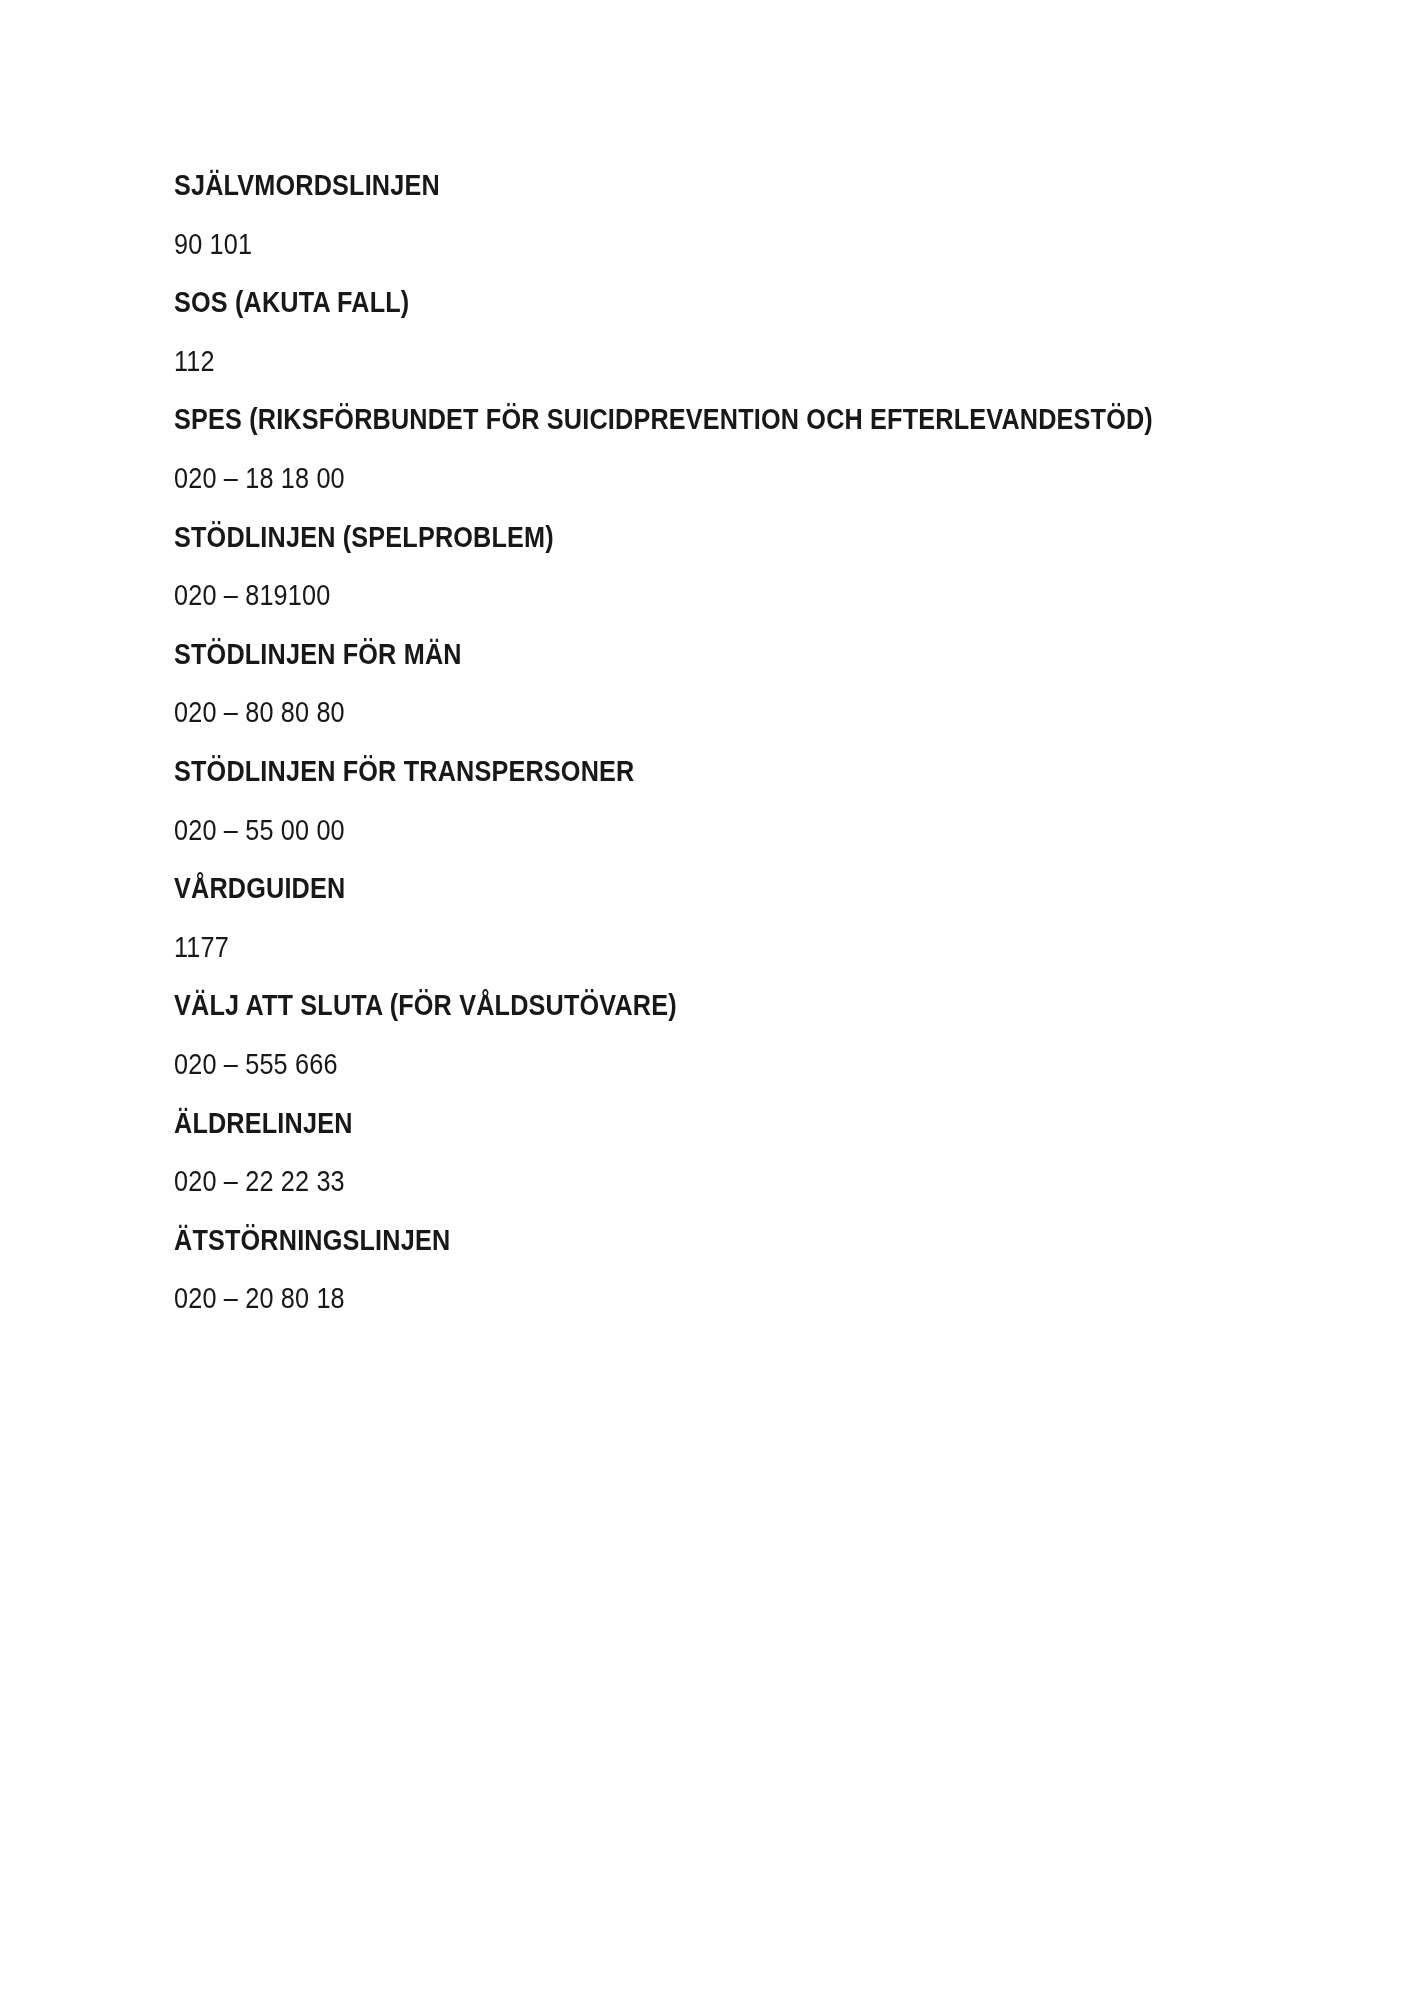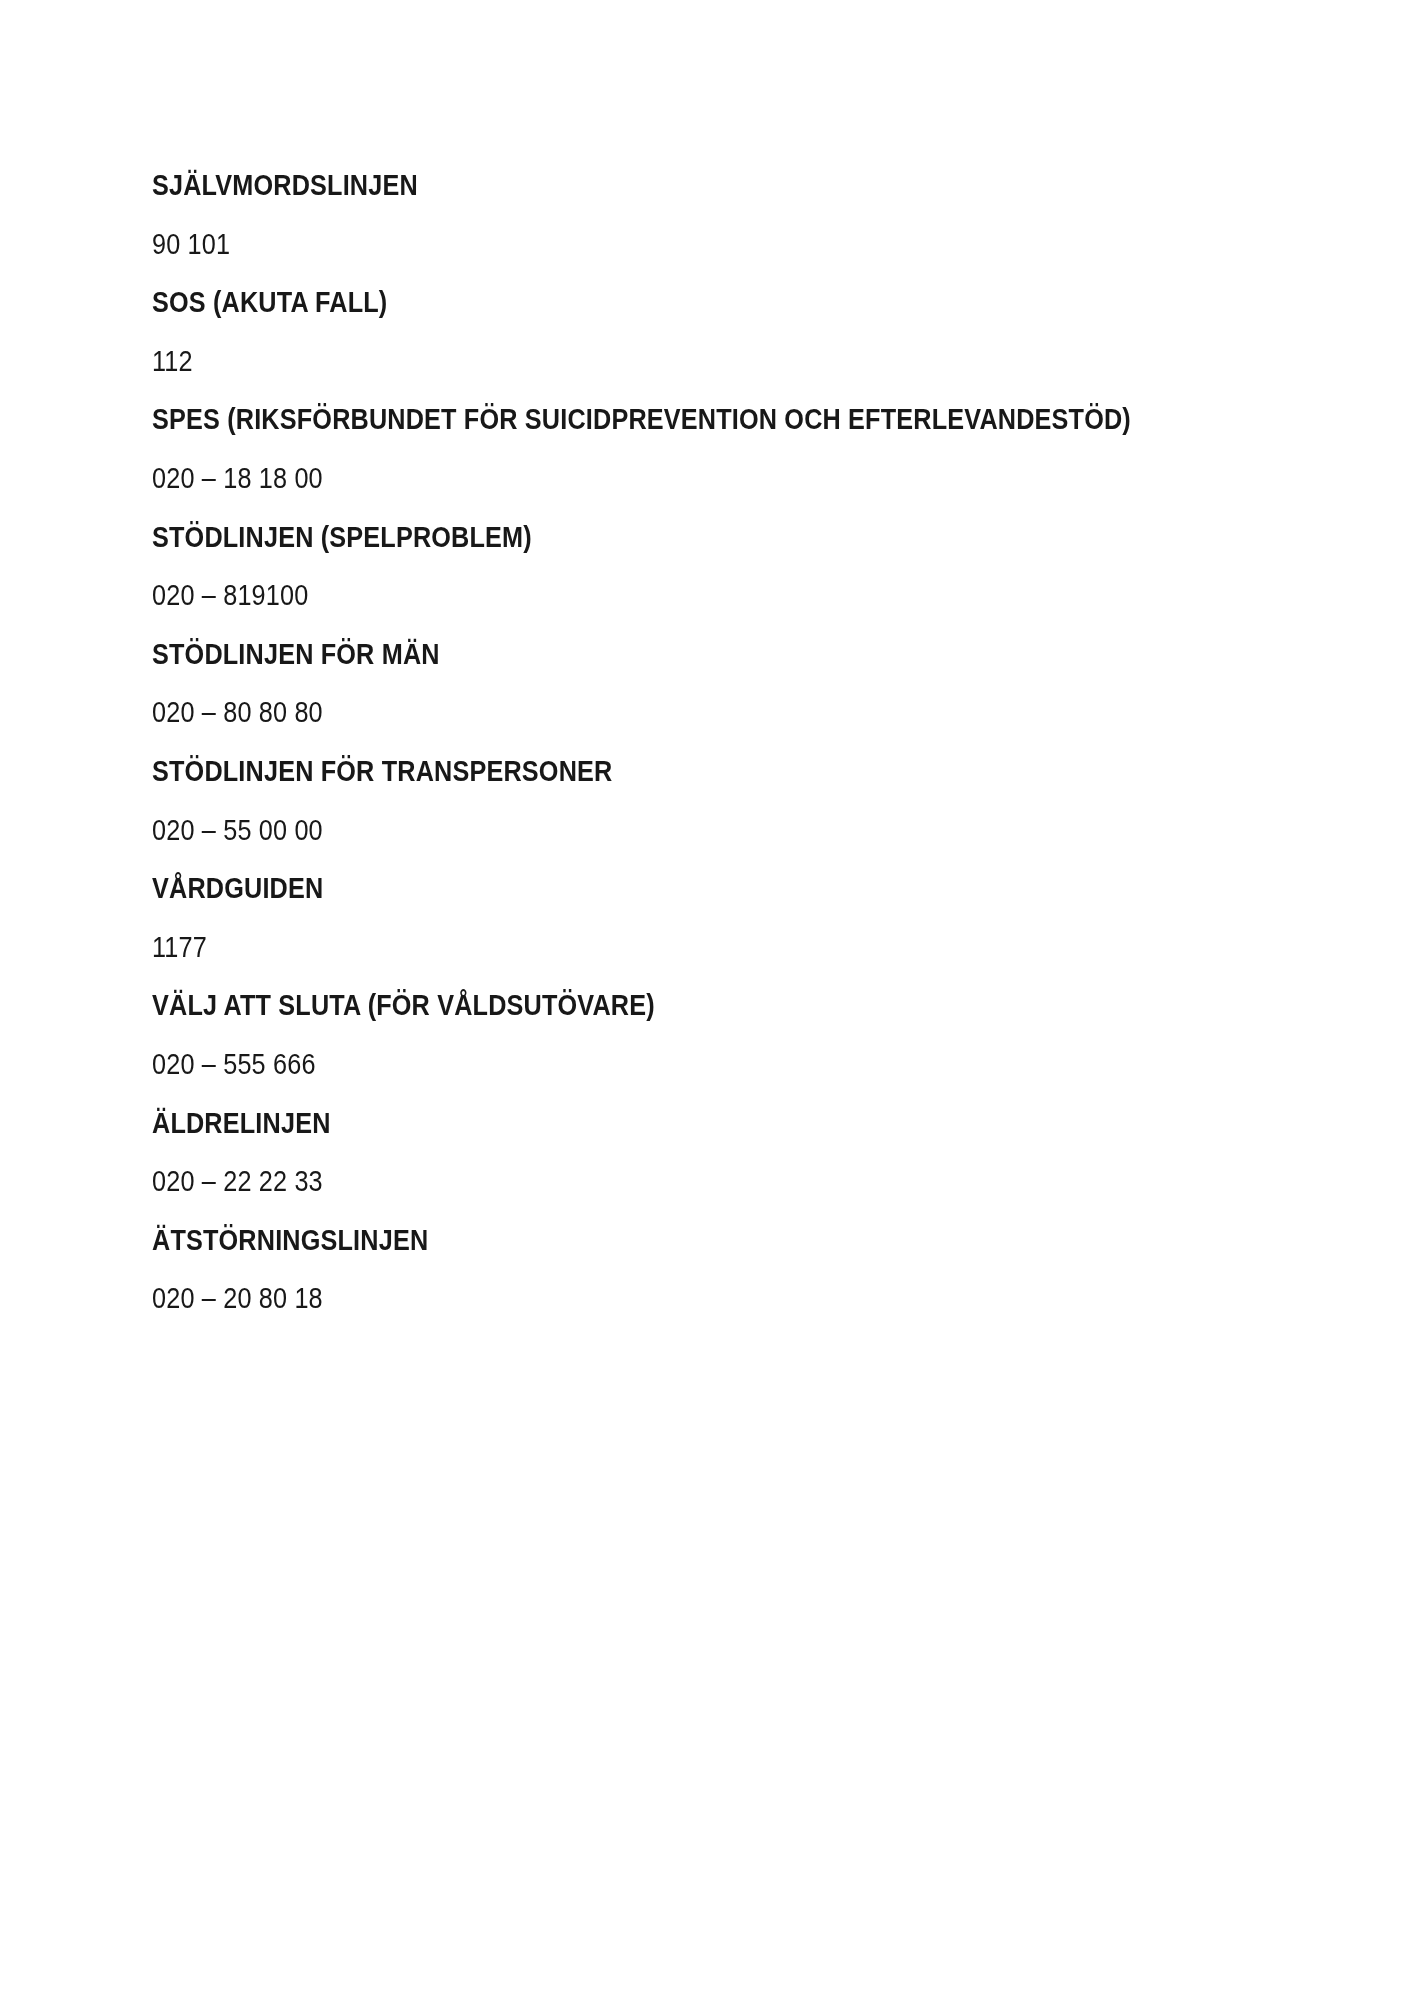--- a/index.html
+++ b/index.html
@@ -11,21 +11,21 @@
     position: relative;
     width: 1414px;
     height: 2000px;
     background: #ffffff;
     overflow: hidden;
     font-family: "Liberation Sans", sans-serif;
     color: #181818;
   }
   .content {
     position: absolute;
-    left: 152px;
+    left: 174px;
     top: 156px;
     width: 1100px;
   }
   .line {
     margin: 0;
     font-size: 29px;
     line-height: 58.6px;
     white-space: nowrap;
     transform: scaleX(0.87);
     transform-origin: 0 50%;

